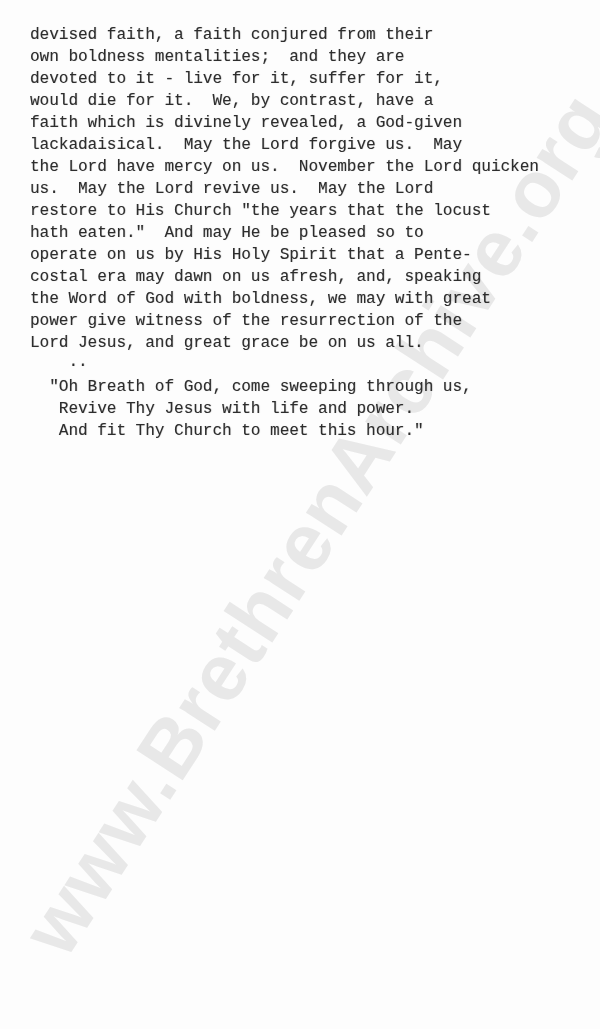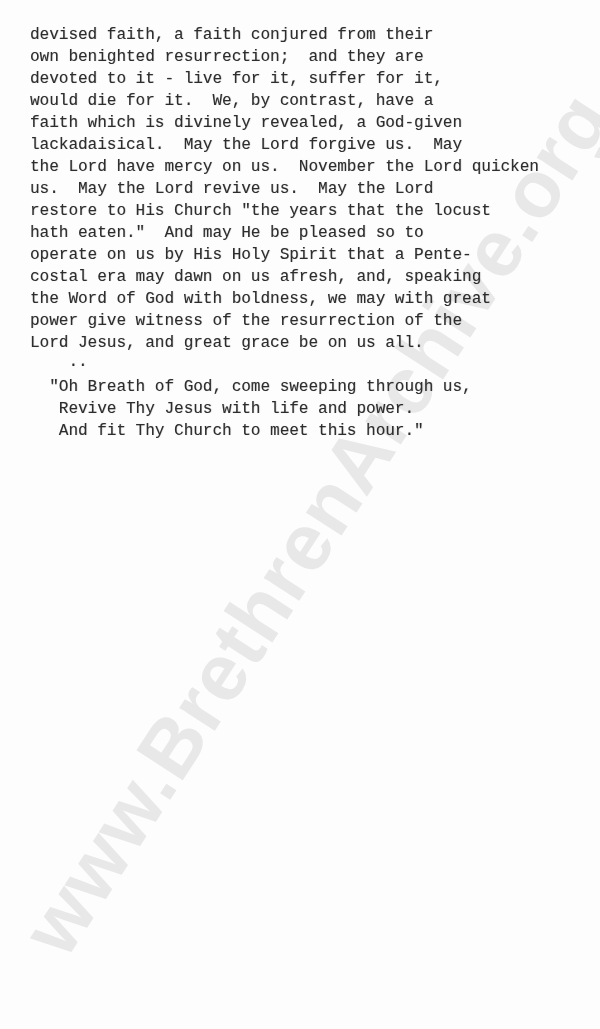--- a/index.html
+++ b/index.html
@@ -44,21 +44,21 @@
     text-shadow: 0.5px 0.4px 0.7px rgba(35, 35, 35, 0.35);
   }
 </style>
 </head>
 <body>
 
 <div class="page">
   <div class="watermark">www.BrethrenArchive.org</div>
   <div class="text-block">
       <div class="line">devised faith, a faith conjured from their</div>
-      <div class="line">own benighted resurrection;  and they are</div>
+      <div class="line">own boldness mentalities;  and they are</div>
       <div class="line">devoted to it - live for it, suffer for it,</div>
       <div class="line">would die for it.  We, by contrast, have a</div>
       <div class="line">faith which is divinely revealed, a God-given</div>
       <div class="line">lackadaisical.  May the Lord forgive us.  May</div>
       <div class="line">the Lord have mercy on us.  November the Lord quicken</div>
       <div class="line">us.  May the Lord revive us.  May the Lord</div>
       <div class="line">restore to His Church "the years that the locust</div>
       <div class="line">hath eaten."  And may He be pleased so to</div>
       <div class="line">operate on us by His Holy Spirit that a Pente-</div>
       <div class="line">costal era may dawn on us afresh, and, speaking</div>

